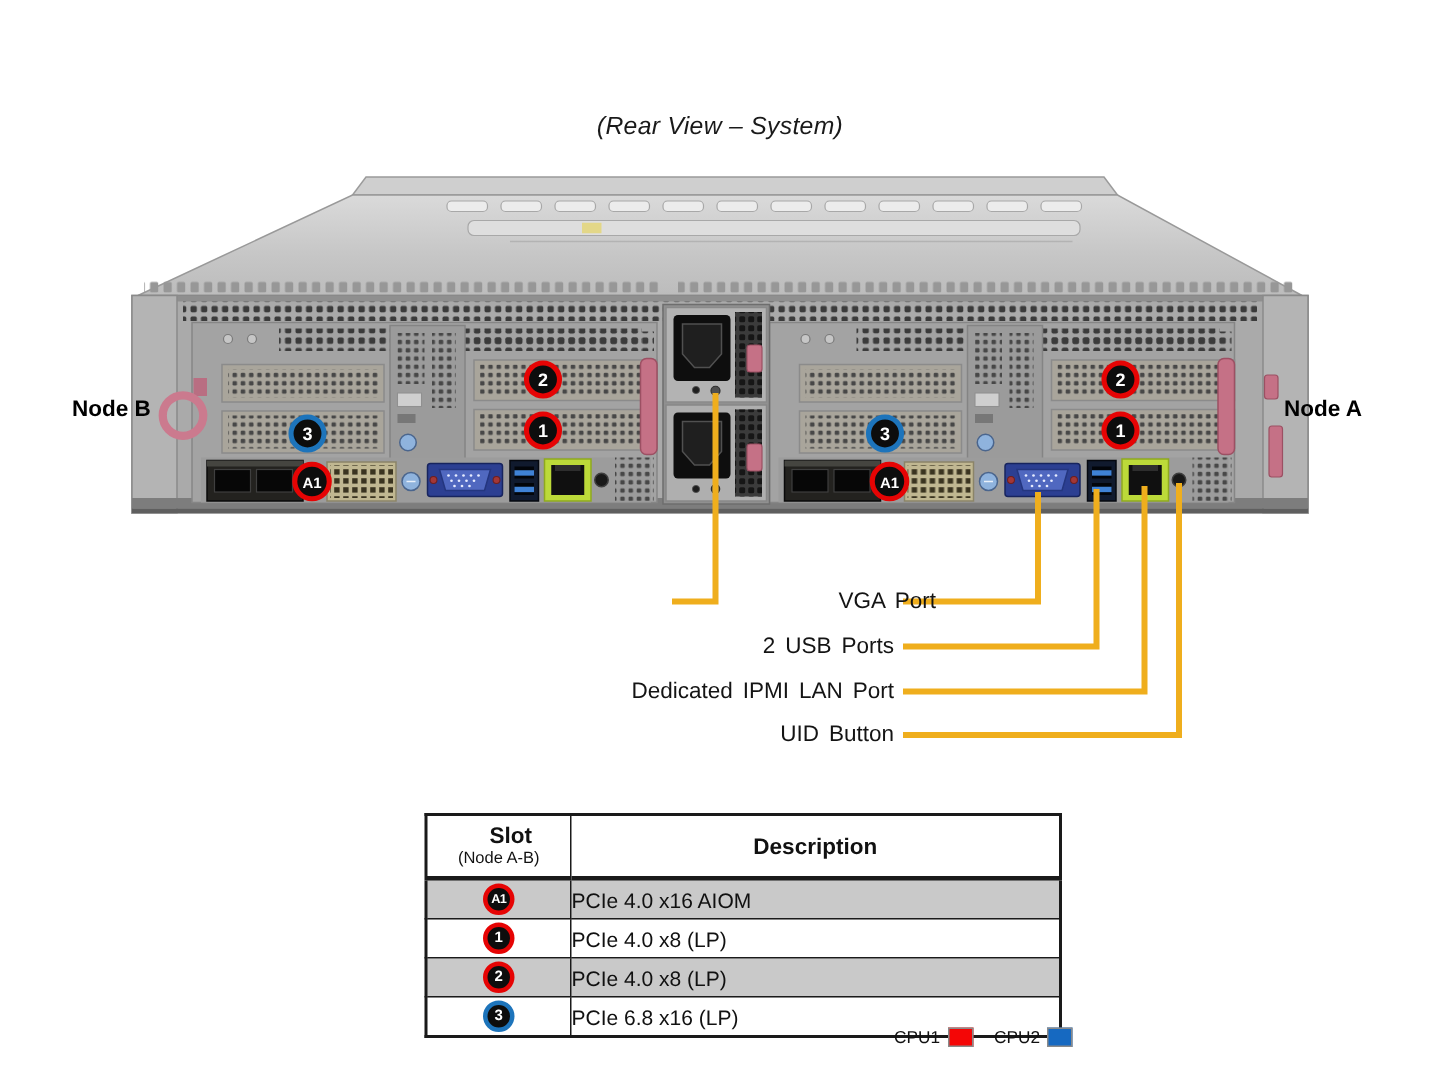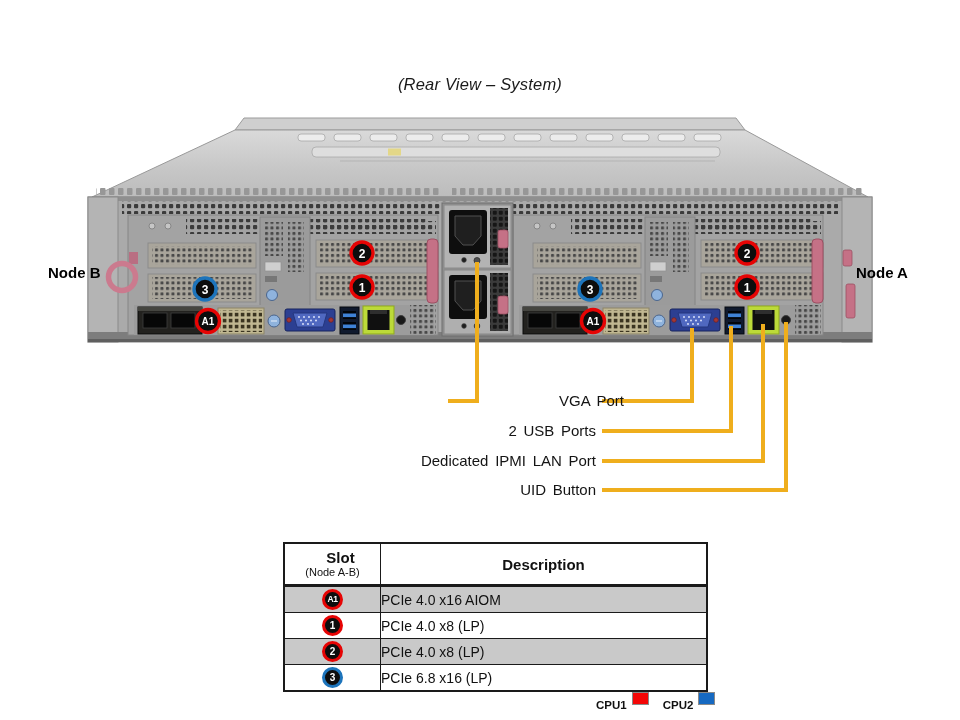--- a/index.html
+++ b/index.html
@@ -36,21 +36,21 @@
   .tbadge{
     display:inline-flex;align-items:center;justify-content:center;
     width:15px;height:15px;border-radius:50%;background:#0d0d0d;
     border:3px solid #e60404;color:#fff;font-size:10px;font-weight:bold;
     line-height:15px;vertical-align:middle;
   }
   .tbadge.blue{border-color:#1d74bb;}
   .tbadge.a1{font-size:8.5px;letter-spacing:-0.4px;}
   
   .legend{left:596px;top:685px;display:flex;align-items:center;gap:5px;}
-  .legend .lg-label{font-size:11.5px;font-weight:bold;color:#111;margin-top:14px;}
+  .legend .lg-label{font-size:11.5px;font-weight:normal;color:#111;}
   .legend .swatch{width:15px;height:11px;border:1px solid #8a8a8a;display:inline-block;}
   .swatch-red{background:#f40606;margin-right:9px;}
   .swatch-blue{background:#1669c1;}
 </style>
 </head>
 <body>
 
 <div class="stage">
 
   <div class="abs title">(Rear View – System)</div>

